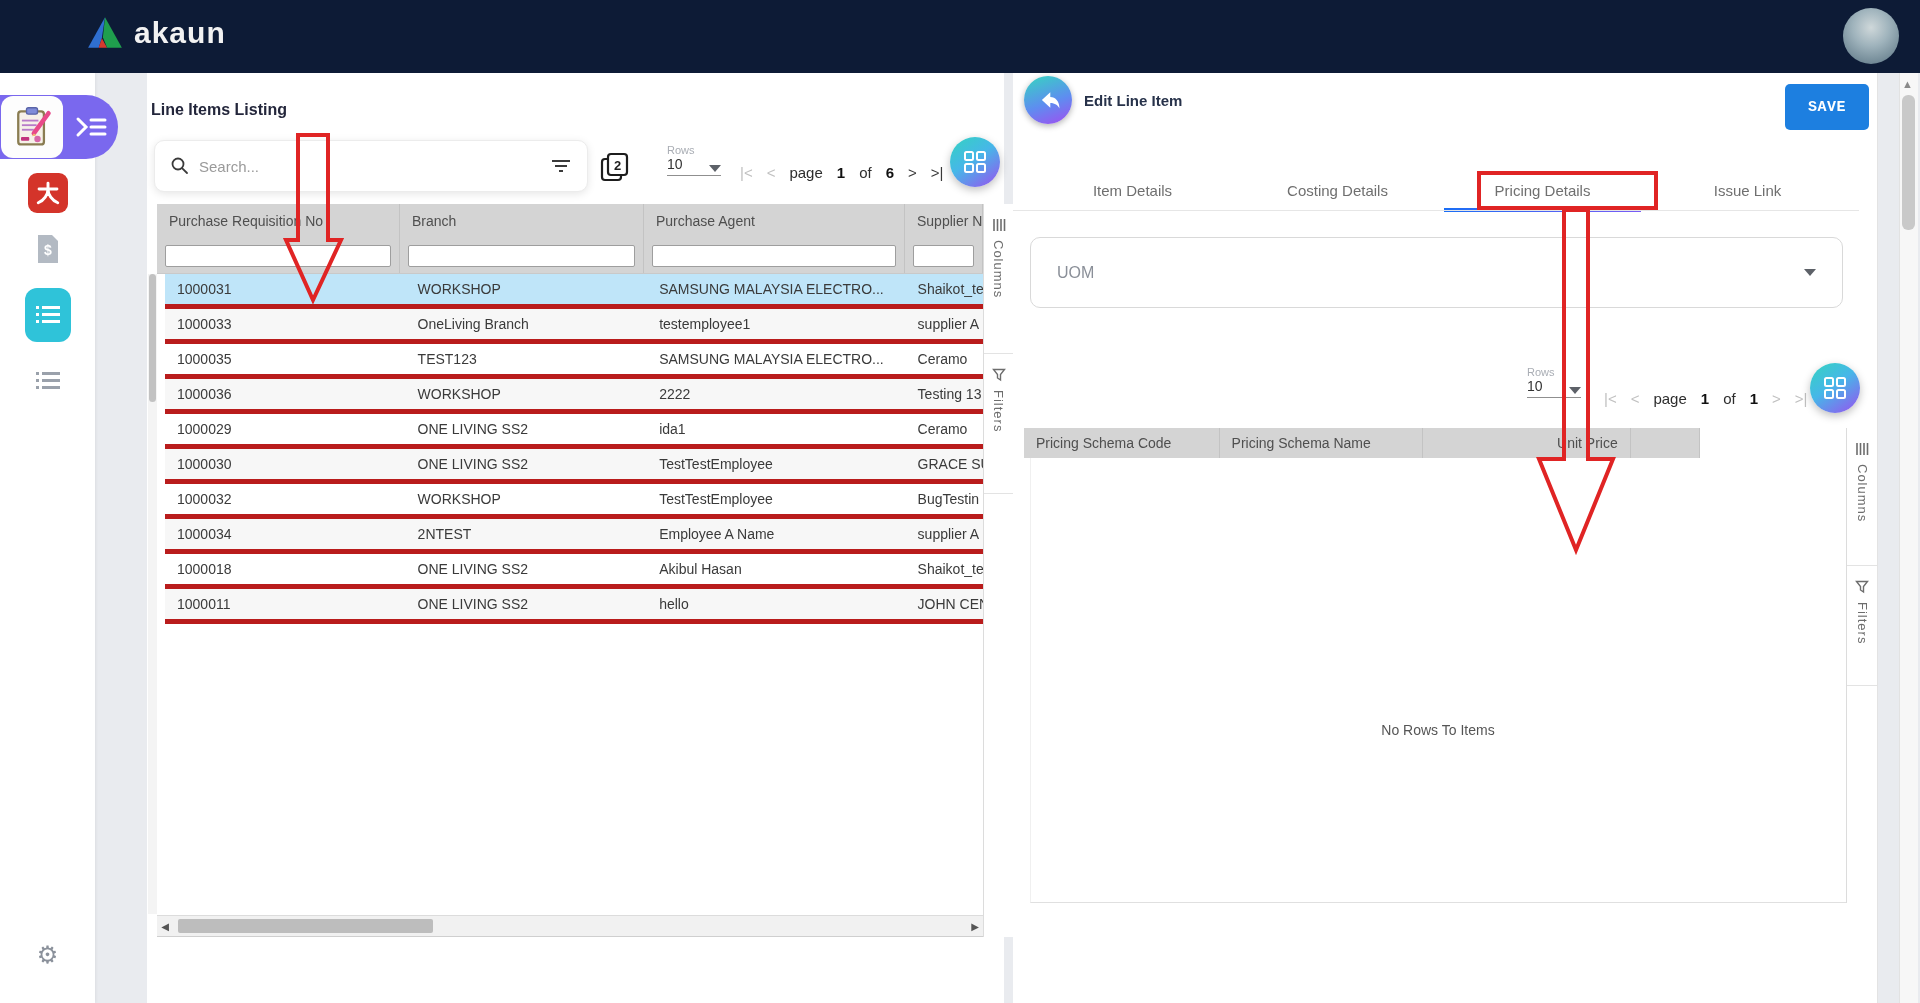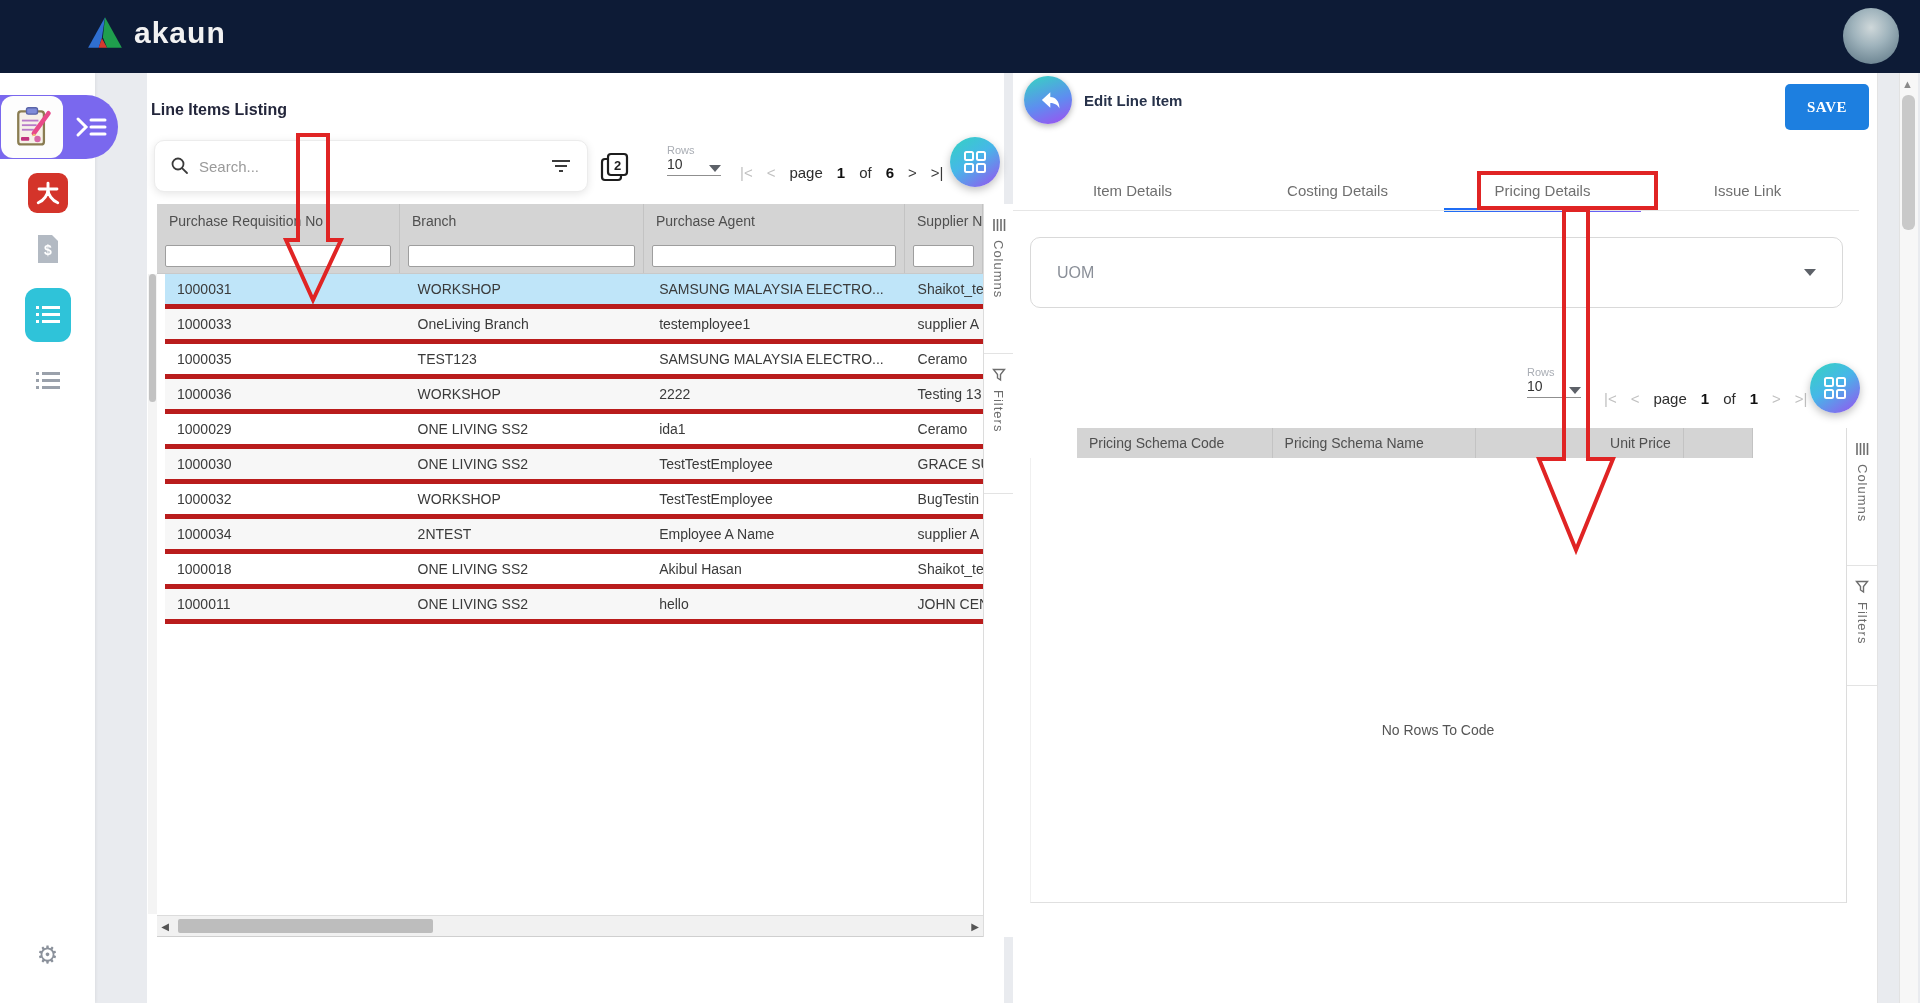--- a/index.html
+++ b/index.html
@@ -99,31 +99,31 @@
   #rp-strip .vtab { height:138px; } #rp-strip .vtab+.vtab { height:120px; }
 
   
   #back-btn { left:1024px; top:76px; width:48px; height:48px; border-radius:50%;
               background:linear-gradient(160deg,#35d6c0 0%,#5e8df0 55%,#a14df0 100%);
               display:flex; align-items:center; justify-content:center;
               box-shadow:0 2px 6px rgba(0,0,0,.3); }
   #rp-title { left:1084px; top:92px; font-size:15px; font-weight:bold; color:#27324a; }
   #save-btn { left:1785px; top:84px; width:84px; height:46px; background:#1d7fe0; border:none;
               border-radius:5px; color:#fff; font-size:15px; font-weight:bold; letter-spacing:.5px;
-              font-family:Liberation Serif, serif; }
+              font-family:Liberation Mono, monospace; }
   #tabs-row { left:1030px; top:170px; width:820px; height:40px; display:flex; }
   .tab { width:205px; display:flex; align-items:center; justify-content:center;
          font-size:15px; color:#6f6f6f; position:relative; }
   .tab.active::after { content:""; position:absolute; left:4px; right:4px; bottom:-2px; height:4px;
          background:linear-gradient(90deg,#1a6ef5,#7a5cf5); }
   #tabs-divider { left:1013px; top:210px; width:846px; height:1px; background:#e6e6e6; }
   #uom-box { left:1030px; top:237px; width:813px; height:71px; border:1px solid #d9d9d9; border-radius:10px;
              display:flex; align-items:center; padding:0 26px; background:#fff;gap:24px; }
   #uom-label { color:#8a8f98; font-size:16px; flex:1; }
-  #rp-thead { left:1077px; top:428px; width:676px; height:30px; }
+  #rp-thead { left:1024px; top:428px; width:676px; height:30px; }
   .r0{width:237px;} .r1{width:247px;} .r2{width:252px; justify-content:flex-end;} .r3{width:80px;}
   #rp-body { left:1030px; top:458px; width:816px; height:445px; background:#fff;
              border-bottom:1px solid #e0e0e0; border-left:1px solid #f0f0f0; }
   #rp-empty { left:1030px; top:722px; width:816px; text-align:center; font-size:14px; color:#555; }
 
   
   #annot { left:0; top:0; width:1920px; height:1003px; pointer-events:none; z-index:9; }
 </style>
 </head>
 <body>
@@ -422,21 +422,21 @@
     </svg>
   </div>
 
   <div id="rp-thead" class="abs thead">
       <div class="hcell r0">Pricing Schema Code</div>
       <div class="hcell r1">Pricing Schema Name</div>
       <div class="hcell r2">Unit Price</div>
       <div class="hcell r3"></div>
     </div>
   <div id="rp-body" class="abs"></div>
-  <div id="rp-empty" class="abs">No Rows To Code</div>
+  <div id="rp-empty" class="abs">No Rows To Items</div>
 
   <div id="rp-strip" class="abs vstrip">
     <div class="vtab">
       <svg width="14" height="14" viewBox="0 0 14 14">
         <line x1="2" y1="1" x2="2" y2="13" stroke="#6d6d6d" stroke-width="1.6"></line>
         <line x1="5.5" y1="1" x2="5.5" y2="13" stroke="#6d6d6d" stroke-width="1.6"></line>
         <line x1="9" y1="1" x2="9" y2="13" stroke="#6d6d6d" stroke-width="1.6"></line>
         <line x1="12.5" y1="1" x2="12.5" y2="13" stroke="#6d6d6d" stroke-width="1.6"></line>
       </svg>
       <span class="vtab-label">Columns</span>

